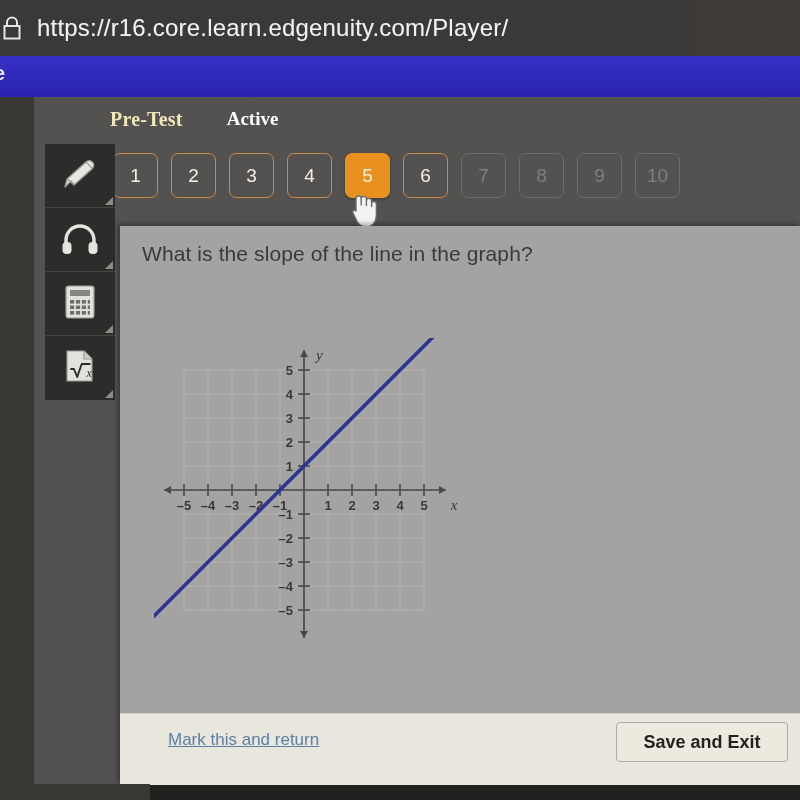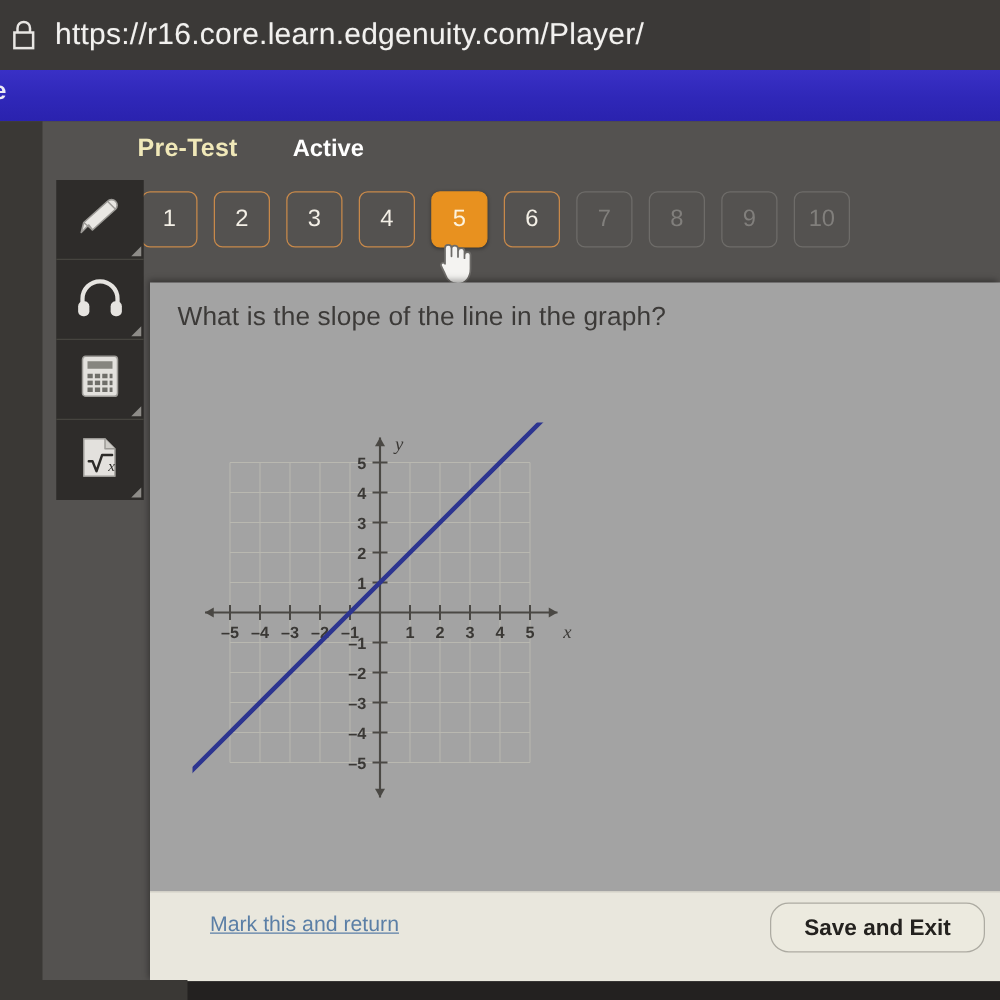--- a/index.html
+++ b/index.html
@@ -7,21 +7,21 @@
   body {
     font-family:"Liberation Sans", sans-serif;
     background:#3e3b38;
     position:relative;
   }
 
   
   .urlbar {
     position:absolute; left:0; top:0; width:696px; height:56px;
     background:#3b3937;
-    display:flex; align-items:center; gap:14px; padding-left:8px;
+    display:flex; align-items:center; gap:14px; padding-left:1px;
   }
   .urlbar .lock { width:22px; height:26px; flex:0 0 auto; }
   .urlbar .url {
     color:#f2f1ef; font-size:24px; letter-spacing:0.2px;
     white-space:nowrap; text-shadow:0 0 1px rgba(255,255,255,.25);
   }
 
   
   .bluebar {
     position:absolute; left:0; top:56px; width:800px; height:41px;
@@ -37,21 +37,21 @@
   .appdark {
     position:absolute; left:0; top:97px; width:800px; height:688px;
     background:#545250;
   }
   .leftgutter {
     position:absolute; left:0; top:97px; width:34px; height:688px;
     background:#3a3835;
   }
 
   
-  .testhdr { position:absolute; left:110px; top:108px; display:flex; align-items:flex-end; }
+  .testhdr { position:absolute; left:110px; top:108px; display:flex; align-items:flex-start;font-family:Liberation Serif, serif; }
   .testhdr .pretest {
     color:#f0e8b8; font-size:20px; font-weight:bold; letter-spacing:.2px;
   }
   .testhdr .active {
     color:#ffffff; font-size:19px; font-weight:bold; margin-left:44px;
   }
 
   
   .qnums { position:absolute; left:113px; top:153px; display:flex; gap:13px; }
   .qnum {
@@ -103,21 +103,21 @@
     position:absolute; left:0; bottom:0; width:680px; height:72px;
     background:#e9e7dd; border-top:1px solid #d2d0c6;
   }
   .marklink {
     position:absolute; left:48px; bottom:35px;
     color:#5b7fa6; font-size:17px; text-decoration:underline;
   }
   .saveexit {
     position:absolute; right:12px; top:8px;
     width:172px; height:40px;
-    background:#eceadf; border:1px solid #adaba2; border-radius:15px;
+    background:#eceadf; border:1px solid #adaba2; border-radius:4px;
     color:#24221f; font-size:18px; font-weight:bold;
     display:flex; align-items:center; justify-content:center;
   }
 
   
   .bottomstrip {
     position:absolute; left:0; bottom:0; width:800px; height:15px;
     background:#232120;
   }
   .bottomstrip .gut {

